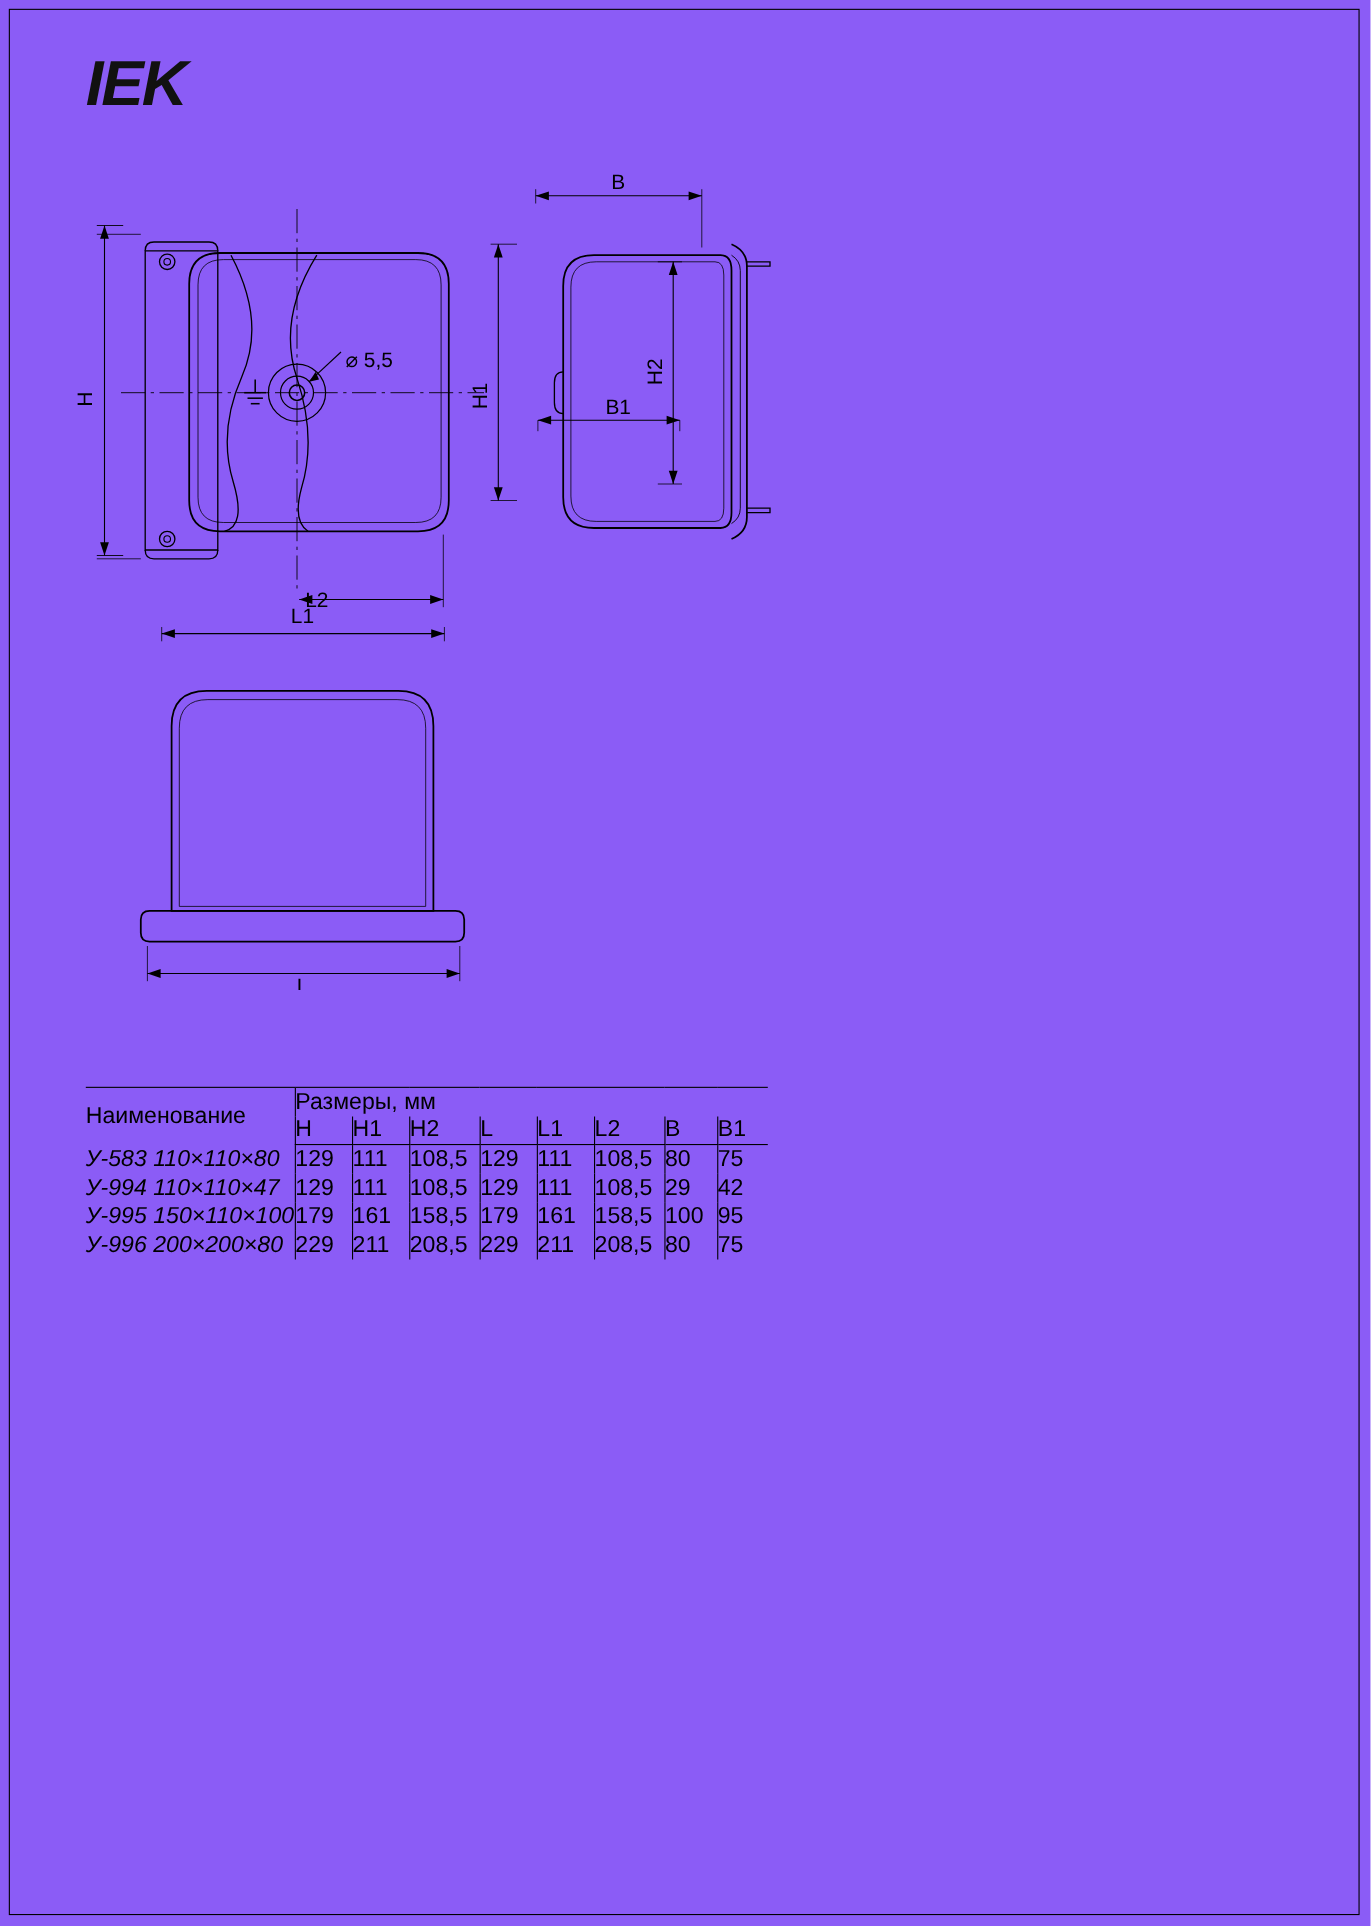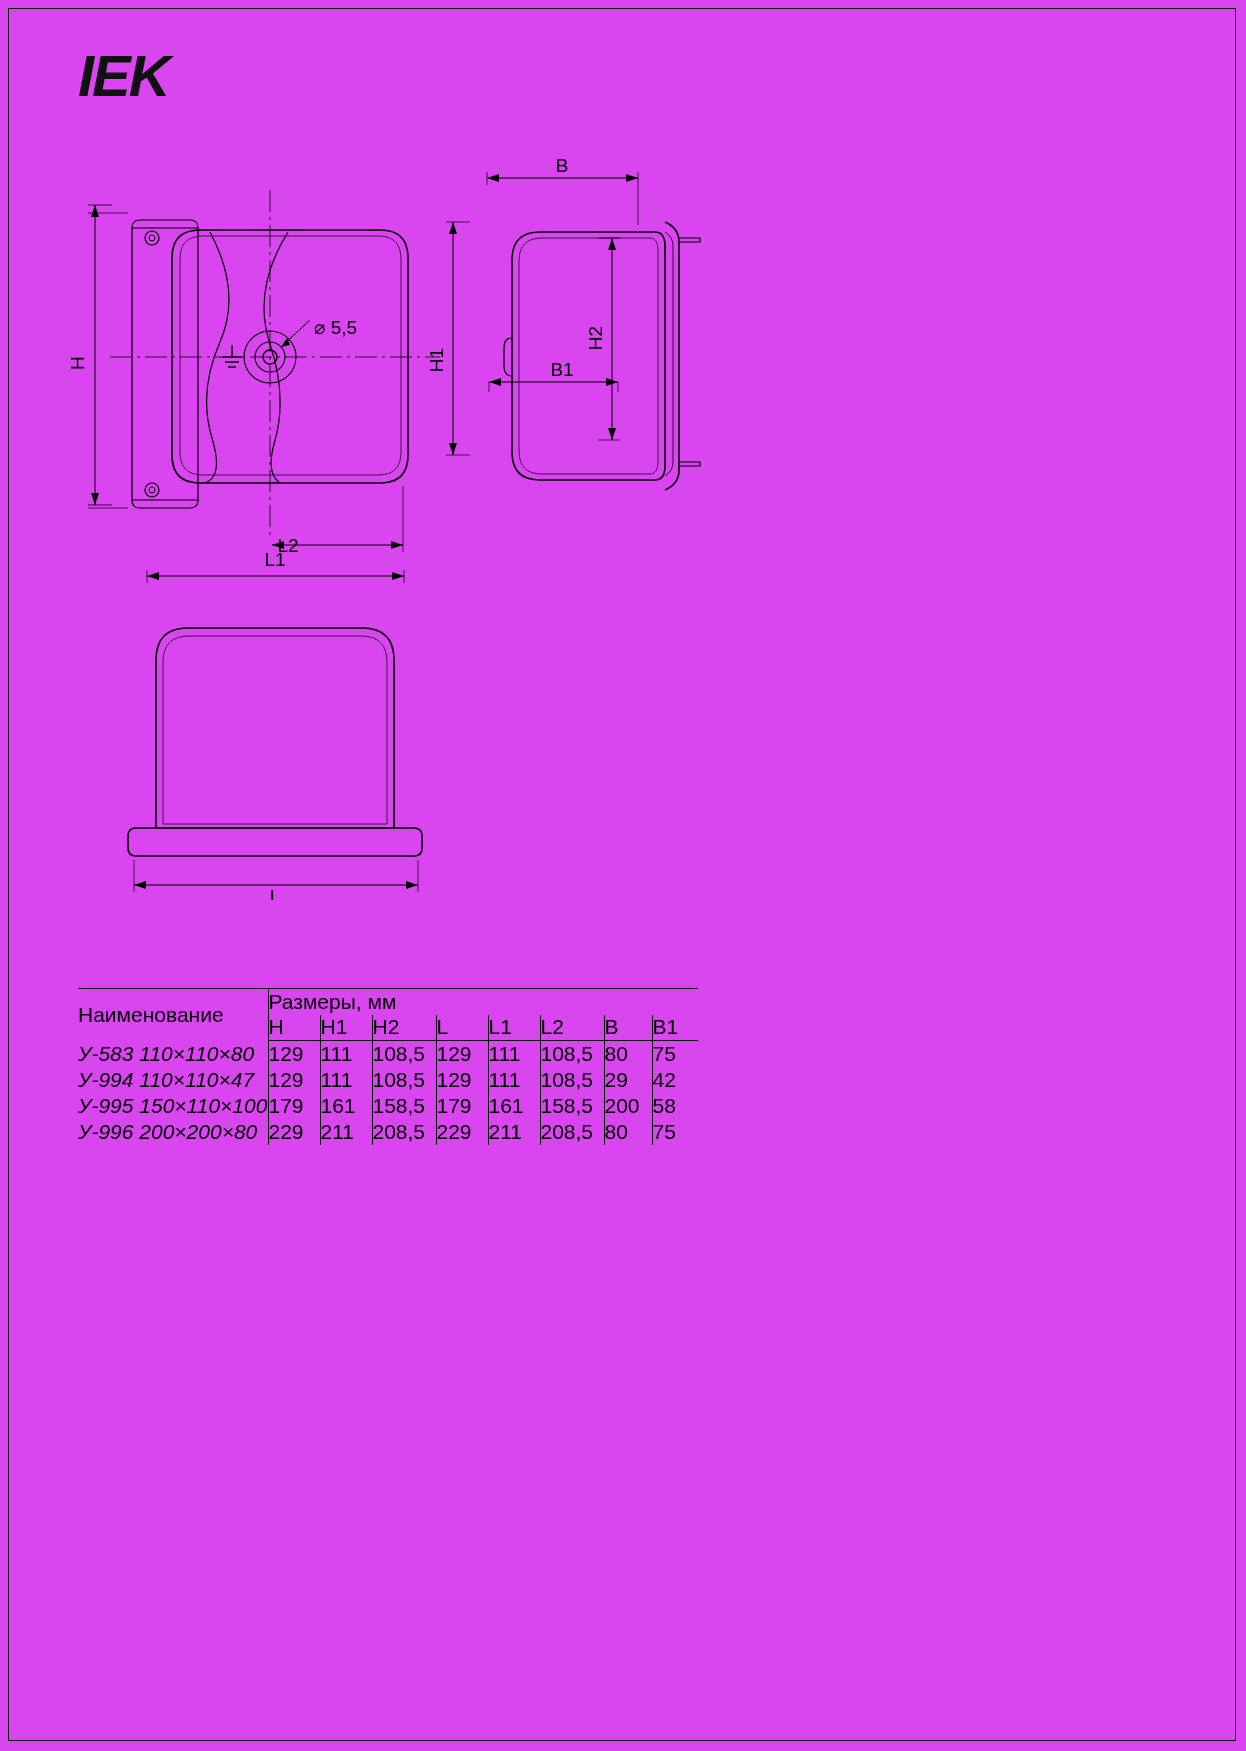--- a/index.html
+++ b/index.html
@@ -8,21 +8,21 @@
     background: #ffffff;
   }
   body {
     font-family: "Liberation Sans", sans-serif;
     color: #000000;
   }
   .page {
     position: relative;
     width: 1246px;
     height: 1751px;
-    background: #d946ef;
+    background: #8b5cf6;
     overflow: hidden;
   }
   .page-border {
     position: absolute;
     left: 8px;
     top: 8px;
     width: 1228px;
     height: 1733px;
     border: 1px solid #000000;
     box-sizing: border-box;
@@ -318,22 +318,22 @@
         </tr>
 
         <tr class="thin-row">
           <td class="cell name-col">У-995 150×110×100</td>
           <td class="cell vline">179</td>
           <td class="cell vline">161</td>
           <td class="cell vline">158,5</td>
           <td class="cell vline">179</td>
           <td class="cell vline">161</td>
           <td class="cell vline">158,5</td>
-          <td class="cell vline">200</td>
-          <td class="cell vline">58</td>
+          <td class="cell vline">100</td>
+          <td class="cell vline">95</td>
         </tr>
 
         <tr class="thin-row">
           <td class="cell name-col">У-996 200×200×80</td>
           <td class="cell vline">229</td>
           <td class="cell vline">211</td>
           <td class="cell vline">208,5</td>
           <td class="cell vline">229</td>
           <td class="cell vline">211</td>
           <td class="cell vline">208,5</td>

